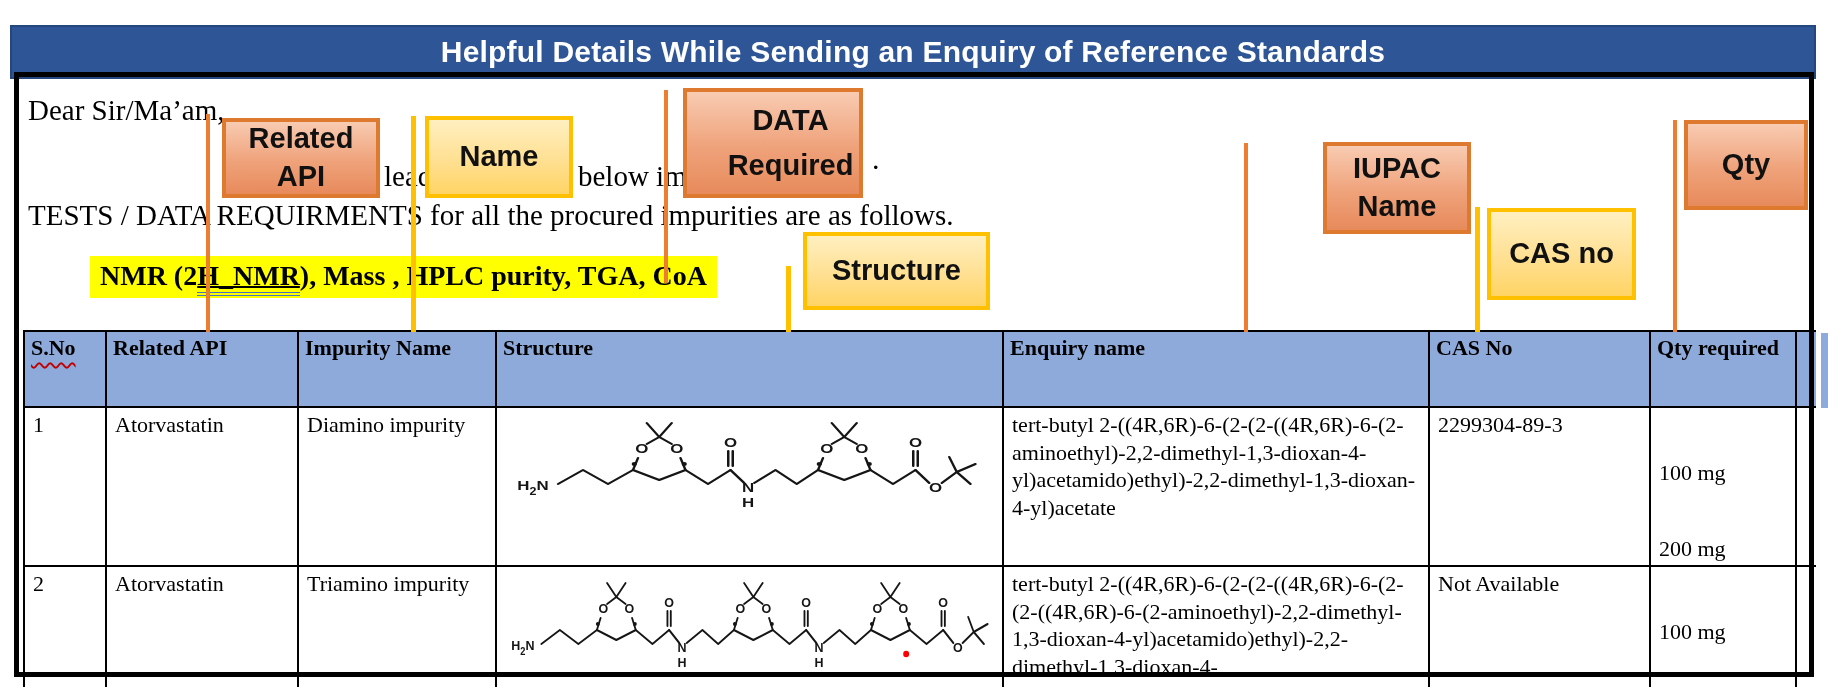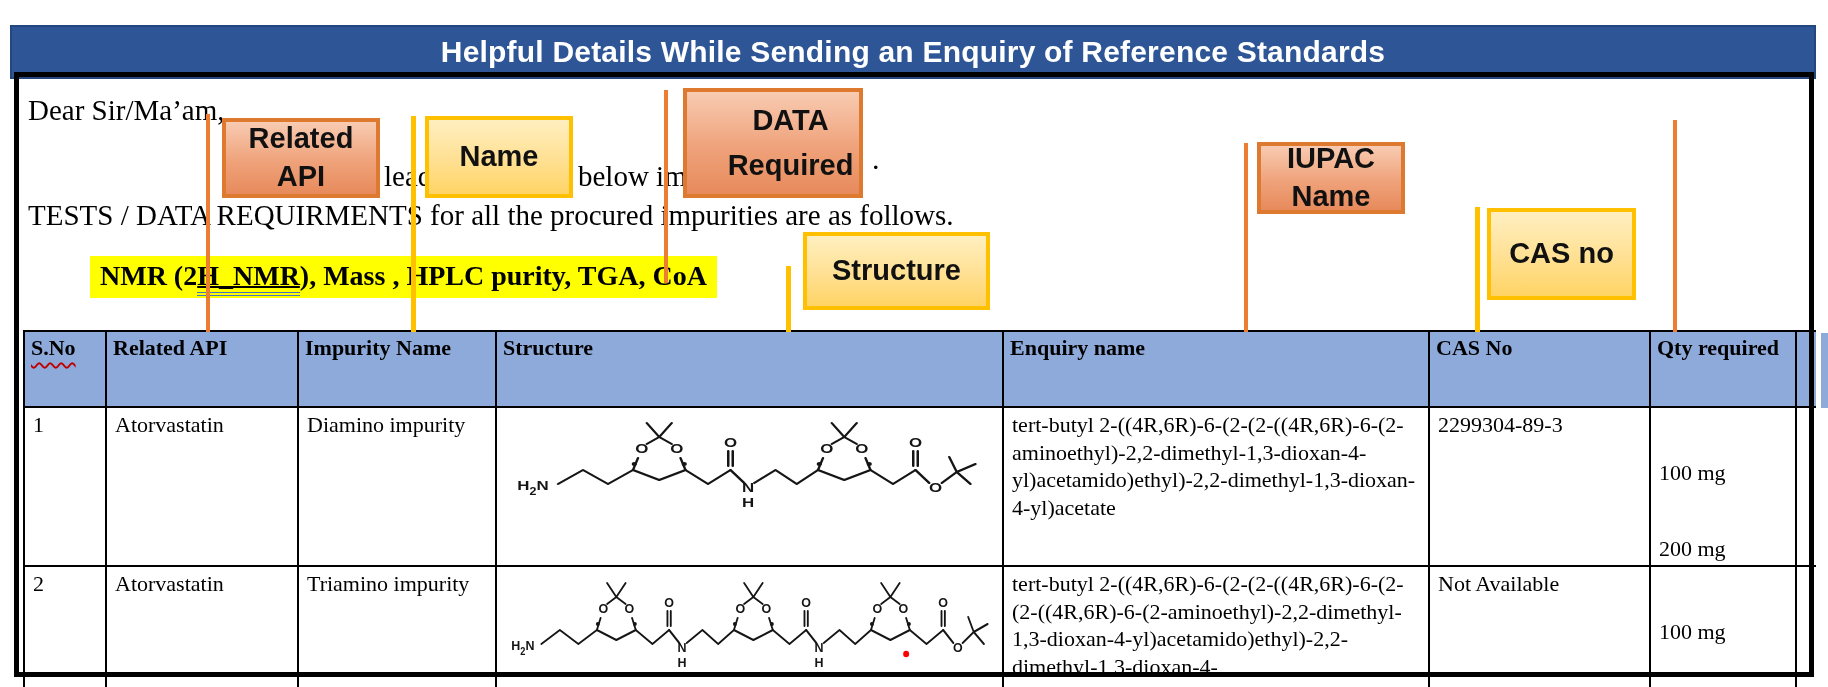--- a/index.html
+++ b/index.html
@@ -45,21 +45,21 @@
   
   .co{position:absolute;z-index:3;box-sizing:border-box;display:flex;align-items:center;justify-content:center;
       text-align:center;font-family:"Liberation Sans",sans-serif;font-weight:bold;font-size:29px;color:#111;
       line-height:1.3;padding:2px 6px;}
   .co.salmon{background:linear-gradient(180deg,#F8CBB2 0%,#EFA27A 55%,#E78A5C 100%);border:4px solid #DE7A2F;}
   .co.yellow{background:linear-gradient(180deg,#FFEFC0 0%,#FFE092 55%,#FFD465 100%);border:4px solid #FFC000;text-align:right;}
   .co-related{left:222px;top:118px;width:158px;height:80px;}
   .co-name{left:425px;top:116px;width:148px;height:82px;}
   .co-data{left:683px;top:88px;width:180px;height:110px;line-height:1.55;padding-left:41px;}
   .co-structure{left:803px;top:232px;width:187px;height:78px;}
-  .co-iupac{left:1257px;top:142px;width:148px;height:72px;text-align:center;}
+  .co-iupac{left:1323px;top:142px;width:148px;height:92px;text-align:center;}
   .co-cas{left:1487px;top:208px;width:149px;height:92px;}
   .co-qty{left:1684px;top:120px;width:124px;height:90px;}
 
   
   .table-wrap{position:absolute;left:23px;top:330px;width:1793px;height:342px;overflow:hidden;z-index:1;}
   table.main{border-collapse:collapse;table-layout:fixed;width:1793px;}
   table.main th,table.main td{border:2px solid #000;vertical-align:top;overflow:hidden;}
   table.main th{background:#8EAADB;font-weight:bold;font-size:22px;text-align:left;padding:2px 6px;line-height:1.25;}
   table.main td{padding:3px 8px;font-size:22px;line-height:1.25;}
   td.cell-chem{font-size:21px;line-height:1.24;padding-right:4px;}
@@ -107,20 +107,21 @@
   <div class="vline orange l-iupac"></div>
   <div class="vline yellow l-cas"></div>
   <div class="vline orange l-qty"></div>
 
   <div class="co salmon co-related">Related API</div>
   <div class="co yellow co-name">Name</div>
   <div class="co salmon co-data">DATA Required</div>
   <div class="co yellow co-structure">Structure</div>
   <div class="co salmon co-iupac">IUPAC Name</div>
   <div class="co yellow co-cas">CAS no</div>
+  <div class="co salmon co-qty">Qty</div>
 
   <div class="right-blue-sliver"></div>
 
   <div class="table-wrap">
     <table class="main">
       <colgroup>
         <col style="width:82px">
           <col style="width:192px">
           <col style="width:198px">
           <col style="width:507px">

